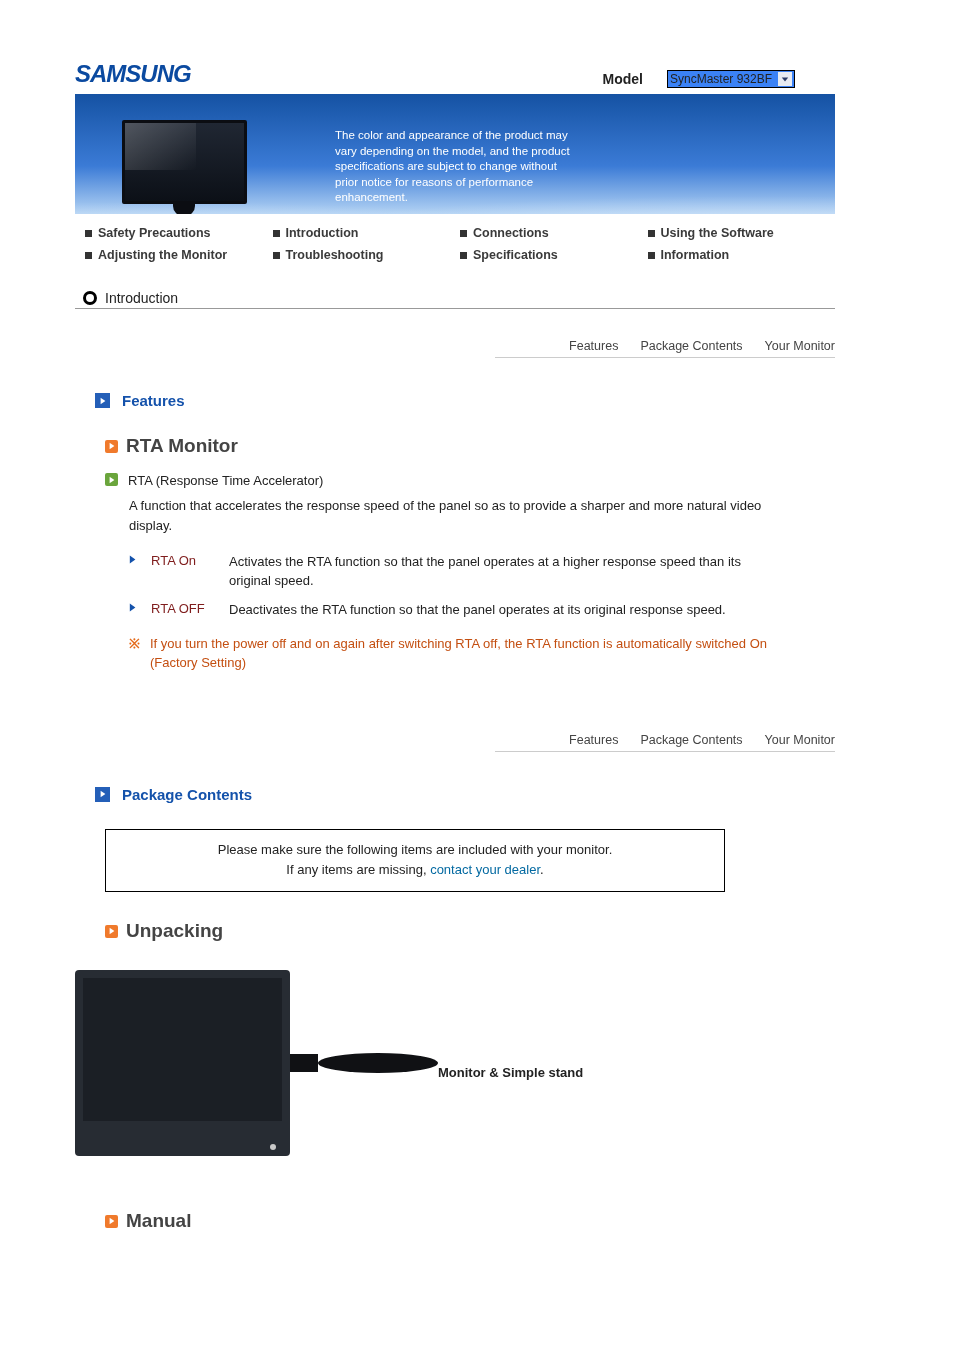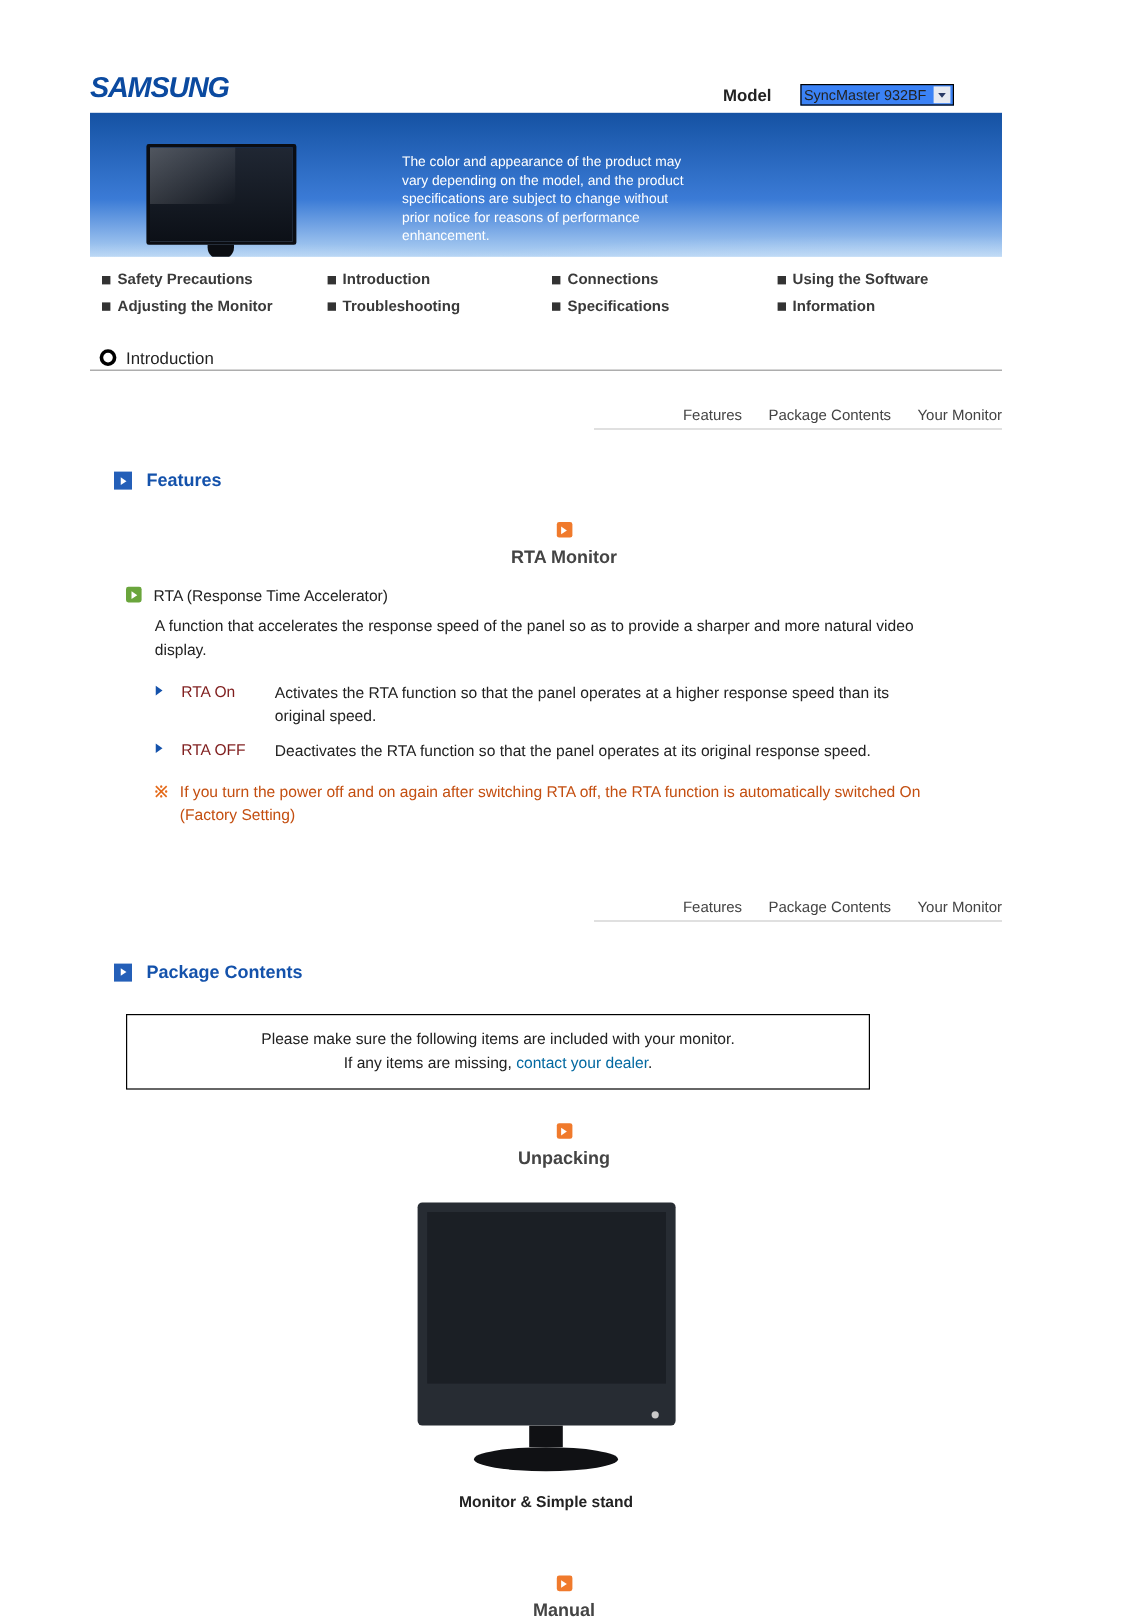--- a/index.html
+++ b/index.html
@@ -131,21 +131,21 @@
 
   
   .heading { display: flex; align-items: center; gap: 12px; margin: 0 0 26px 20px; }
   .heading .block {
     width: 15px; height: 15px; background:#245fb8; display:inline-flex; align-items:center; justify-content:center;
   }
   .heading .block svg { width:8px; height:8px; fill:#fff; }
   .heading .title { color: #1452ab; font-weight: bold; font-size: 15px; }
 
   
-  .subheading { display:flex; align-items:center; gap:8px; margin: 0 0 16px 30px; font-weight:bold; font-size:15px; color:#444;flex-direction:column;}
+  .subheading { display:flex; align-items:center; gap:8px; margin: 0 0 16px 30px; font-weight:bold; font-size:19px; color:#444;}
   .sub-orange { width:13px; height:13px; background:#f07a2c; border-radius:2px; display:inline-flex; align-items:center; justify-content:center;}
   .sub-orange svg{width:8px;height:8px;fill:#fff;}
 
   .sub-green { width:13px; height:13px; background:#6aa53c; border-radius:2px; display:inline-flex; align-items:center; justify-content:center;}
   .sub-green svg{width:8px;height:8px;fill:#fff;}
   .item-row { display:flex; align-items:flex-start; gap:10px; margin: 0 0 8px 30px; }
   .item-text { font-size:13px; color:#222; }
 
   .para { margin: 2px 0 18px 54px; font-size:13px; line-height:1.5; color:#222; max-width: 640px;}
 
@@ -168,21 +168,21 @@
     width: 620px;
     border: 1px solid #000;
     padding: 10px 20px;
     text-align: center;
     font-size: 13px;
     line-height: 1.6;
   }
   .callout a { color: #0369a1; text-decoration: none; }
 
   
-  .product-fig { display:flex; flex-direction:column; align-items:center; margin: 28px 0 14px 0;}
+  .product-fig { display:flex; align-items:center; margin: 28px 0 14px 0;}
   .product-fig .frame {
     width: 215px; height: 186px;
     background: #272c33;
     border-radius: 4px;
     padding: 8px;
     position: relative;
   }
   .product-fig .frame .inner{
     width: 100%; height: 84%;
     background: #1b1f25;

